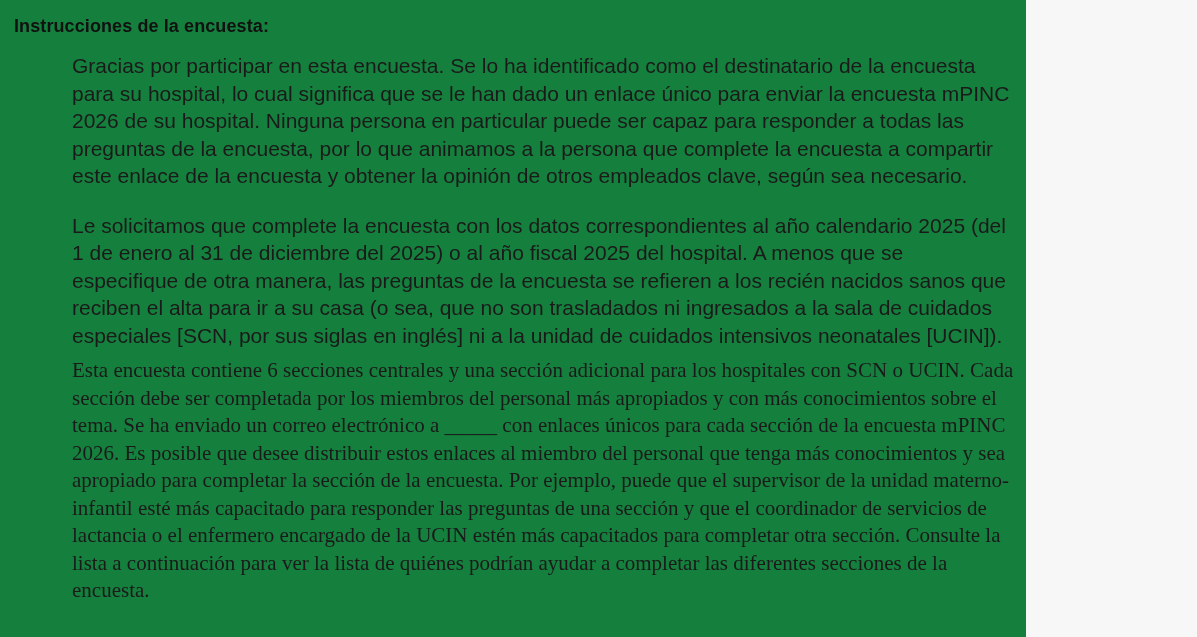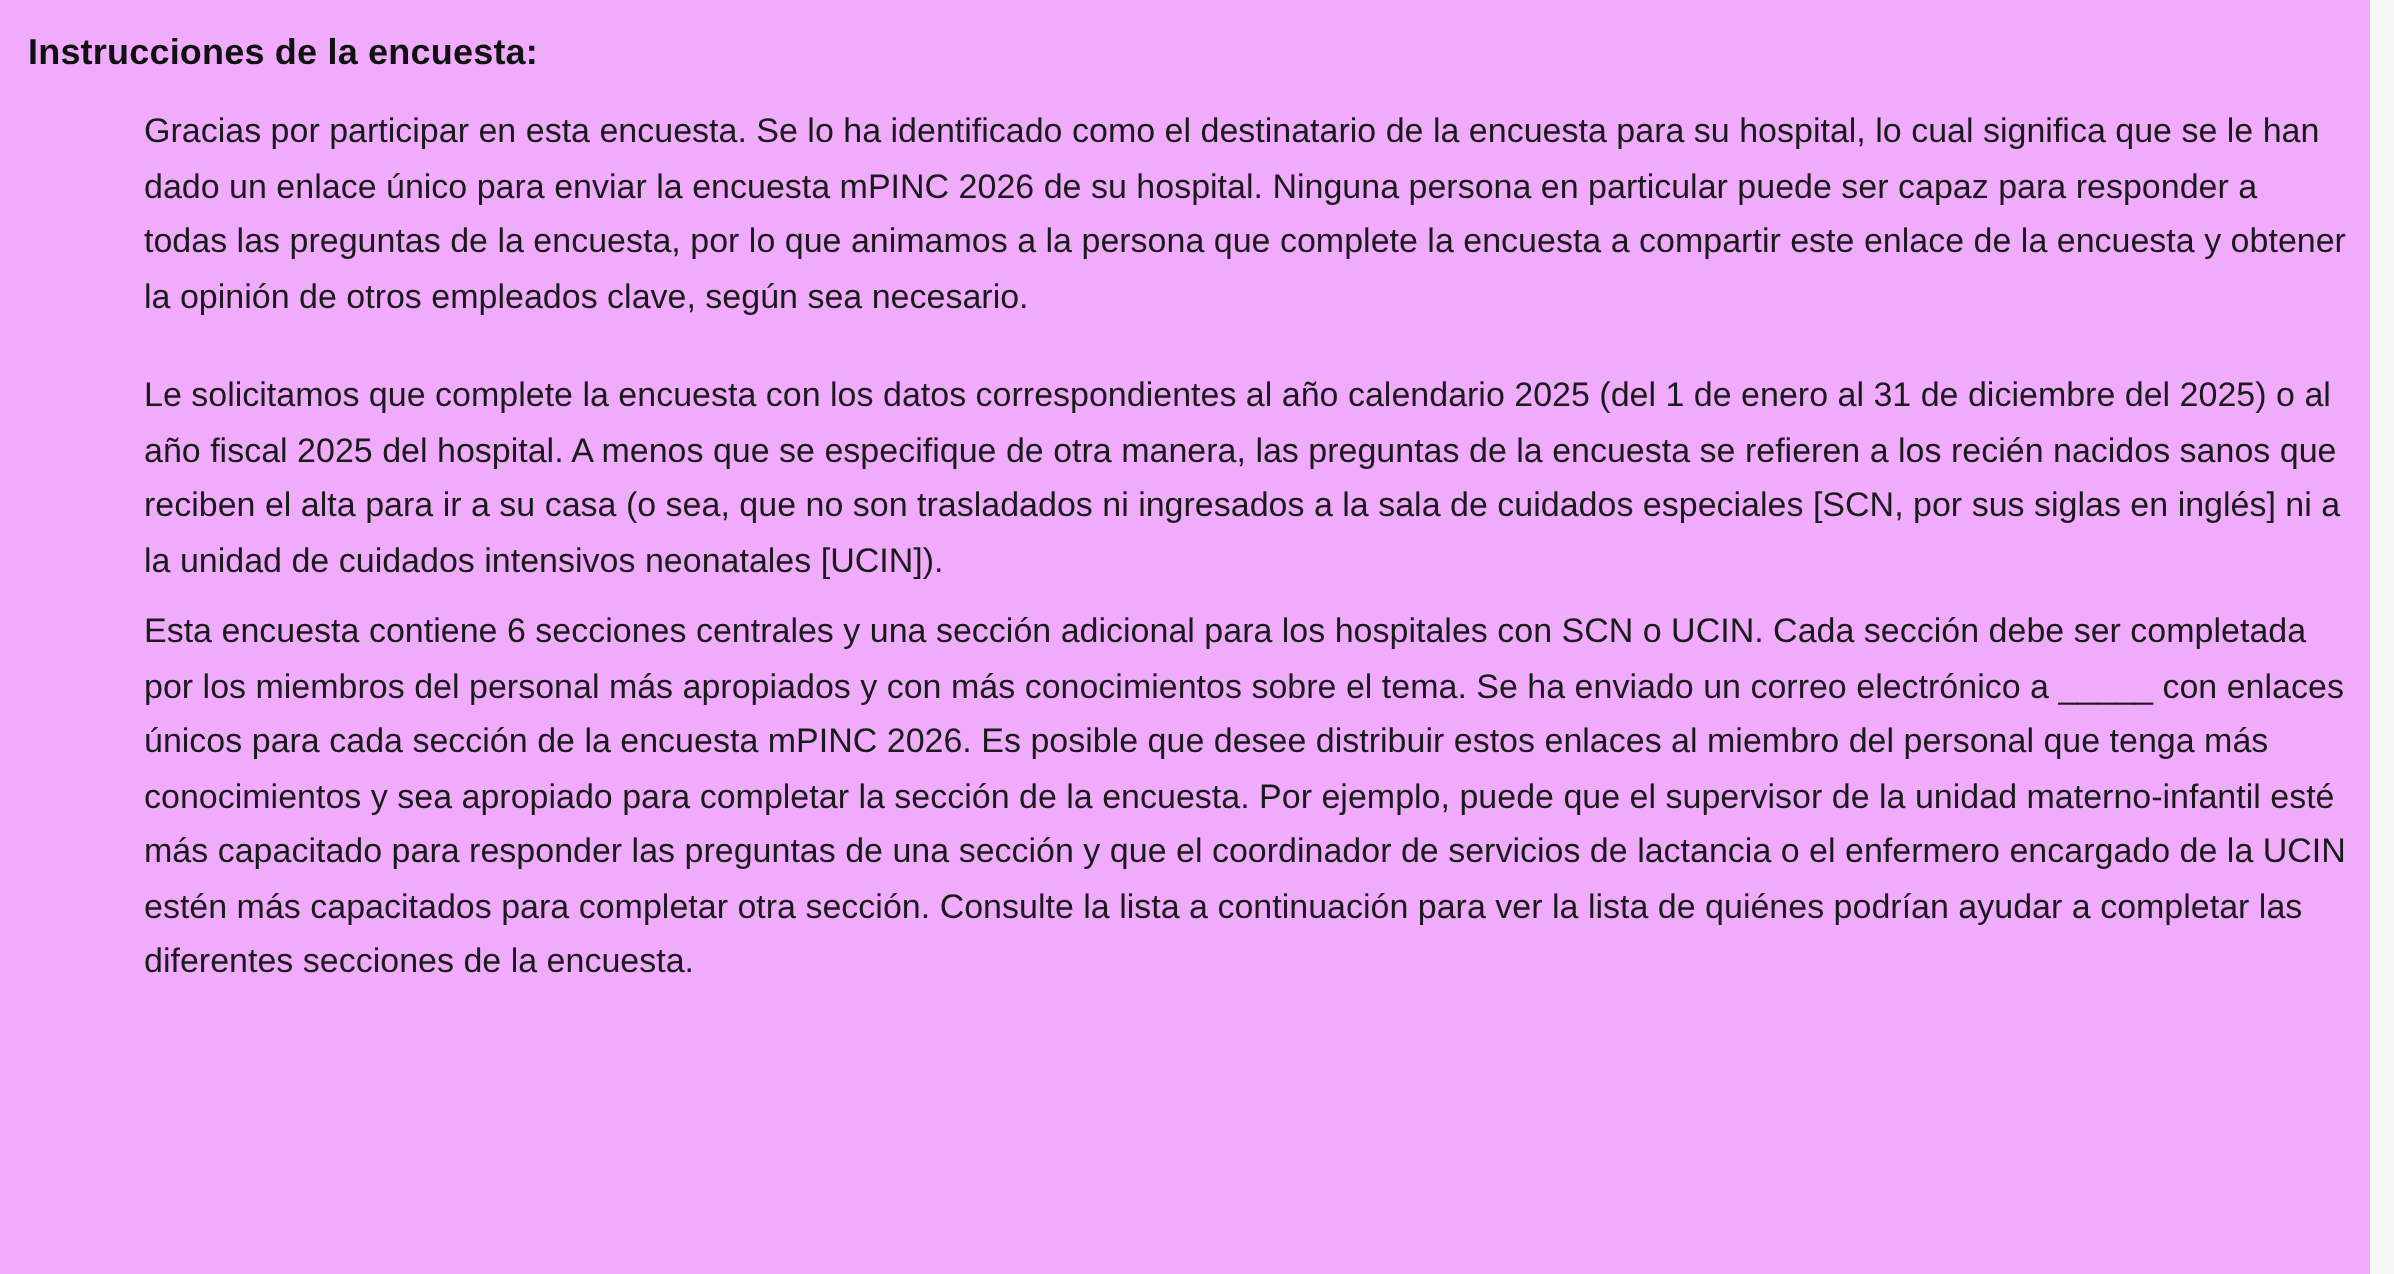--- a/index.html
+++ b/index.html
@@ -8,49 +8,50 @@
     background: #f7f7f7;
   }
   body {
     width: 1197px;
     height: 637px;
     font-family: "Liberation Sans", sans-serif;
     color: #1a1a1a;
     overflow: hidden;
   }
   .page {
-    width: 1185px;
+    width: 1026px;
     height: 637px;
-    background: #f0abfc;
+    background: #15803d;
     box-sizing: border-box;
     padding: 14px 0 0 0;
     position: relative;
   }
   .instructions-heading {
     font-size: 18px;
     font-weight: bold;
     color: #111111;
     margin: 0 0 14px 14px;
     line-height: 1.35;
     letter-spacing: 0.1px;
   }
   .body-block {
     margin-left: 72px;
     margin-right: 12px;
   }
   .para {
-    font-size: 17px;
+    font-size: 21px;
     line-height: 27.5px;
     color: #1a1a1a;
     margin: 0 0 22px 0;
     max-width: 1115px;
     text-align: left;
   }
   .para:last-child {
     margin-bottom: 3px;
+    font-family: Liberation Serif, serif;
   }
   .para.gap-large {
     margin-bottom: 8px;
   }
 </style>
 </head>
 <body>
 
 <div class="page">
   <h1 class="instructions-heading">Instrucciones de la encuesta:</h1>

